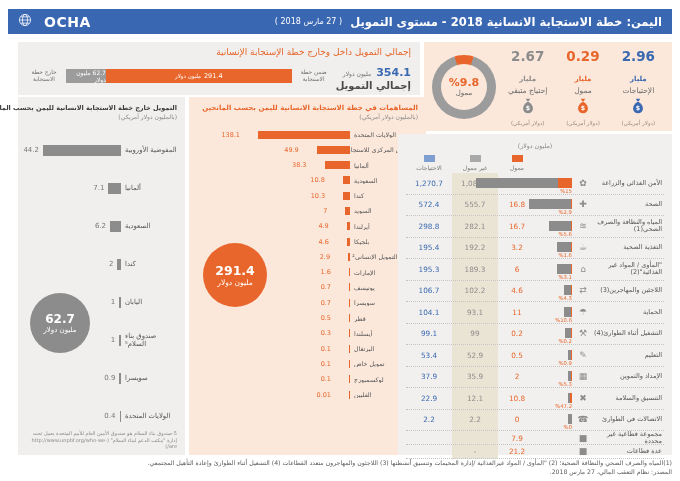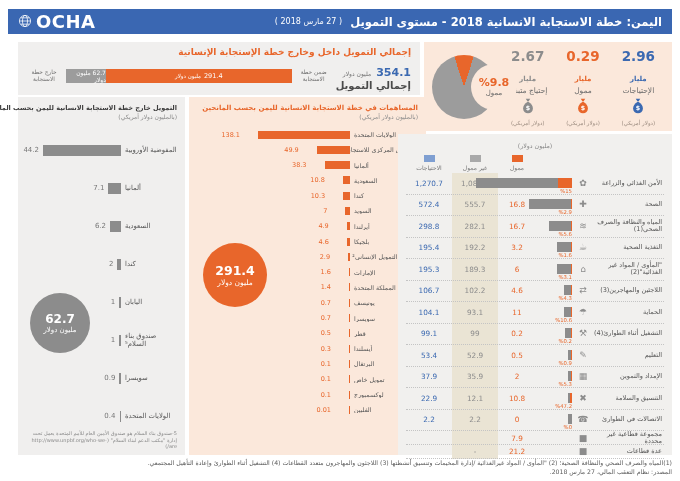--- a/index.html
+++ b/index.html
@@ -3,29 +3,29 @@
 <meta charset="utf-8">
 <style>
   html,body{margin:0;padding:0;}
   body{width:680px;height:481px;position:relative;background:#ffffff;
        font-family:"DejaVu Sans","Liberation Sans",sans-serif;color:#4a4a4a;overflow:hidden;}
   .abs{position:absolute;}
 
   
   .header{left:8px;top:9px;width:664px;height:25px;background:#3a67b2;display:flex;
           align-items:center;justify-content:space-between;padding:0 10px;box-sizing:border-box;}
-  .logo{display:flex;align-items:center;gap:4px;color:#fff;font-weight:bold;font-size:18px;letter-spacing:.5px;}
+  .logo{display:flex;align-items:center;gap:12px;color:#fff;font-weight:bold;font-size:14px;letter-spacing:.5px;}
   .h-title-wrap{display:flex;align-items:center;gap:8px;direction:rtl;color:#fff;}
   .h-title{font-size:11.5px;font-weight:bold;}
   .h-date{font-size:8px;}
 
   
   .totalbox{left:18px;top:42px;width:402px;height:53px;background:#f0efee;direction:rtl;
             padding:5px 9px;box-sizing:border-box;}
-  .tf-title{color:#e8662b;font-weight:bold;font-size:9px;text-align:right;}
+  .tf-title{color:#e8662b;font-weight:normal;font-size:9px;text-align:right;}
   .tf-row{display:flex;align-items:center;margin-top:5px;gap:5px;}
   .tf-total{text-align:right;line-height:1.1;min-width:62px;}
   .tf-val{color:#3b69b1;font-weight:bold;font-size:11px;}
   .tf-unit{font-size:6px;color:#707070;}
   .tf-lab{font-size:10px;font-weight:bold;color:#4a4a4a;}
   .tf-sidelab{font-size:5.8px;color:#707070;width:34px;line-height:1.2;text-align:center;}
   .splitbar{flex:1;display:flex;height:14px;direction:rtl;}
   .split-in{background:#e8662b;color:#ffffff;font-size:6.5px;display:flex;align-items:center;justify-content:center;gap:3px;}
   .split-out{background:#9c9c9c;color:#ffffff;font-size:6px;display:flex;align-items:center;justify-content:center;}
 
@@ -33,21 +33,21 @@
   .summary{left:424px;top:42px;width:248px;height:89px;background:#fbe8db;direction:rtl;
            display:flex;align-items:center;padding:6px 8px;box-sizing:border-box;gap:4px;}
   .stat{width:57px;text-align:center;line-height:1.2;}
   .stat-val{font-size:13.5px;font-weight:bold;}
   .stat-unit{font-size:7px;font-weight:bold;}
   .stat-lab{font-size:7.5px;color:#6b6b6b;margin-top:1px;}
   .stat-bag{margin-top:3px;}
   .stat-cur{font-size:5.5px;color:#9a8a7e;margin-top:2px;}
   .donut{width:64px;height:64px;border-radius:50%;position:relative;flex:none;margin-right:2px;}
   .donut-hole{position:absolute;left:9px;top:9px;width:46px;height:46px;border-radius:50%;
-              background:#fbe8db;display:flex;flex-direction:column;align-items:center;justify-content:center;margin-left:30px;}
+              background:#fbe8db;display:flex;flex-direction:column;align-items:center;justify-content:center;}
   .donut-pct{color:#e8662b;font-weight:bold;font-size:11px;}
   .donut-lab{color:#6b6b6b;font-size:7px;}
 
   
   .outside{left:18px;top:97px;width:167px;height:358px;background:#f0efee;direction:rtl;
            padding:7px 8px;box-sizing:border-box;}
   .p-title{font-size:6.5px;font-weight:bold;color:#3d3d3d;text-align:right;white-space:nowrap;}
   .p-title.orange{color:#e8662b;font-size:7px;}
   .p-sub{font-size:6px;color:#8a8a8a;text-align:right;margin-top:1px;}
   .o-rows{margin-top:24px;}
@@ -307,25 +307,20 @@
         <span class="h-name">صندوق التمويل الإنساني²</span>
         <div class="h-bar" style="width: 1.93px;"></div>
         <span class="h-val">2.9</span>
       </div>
       <div class="h-row">
         <span class="h-name">الإمارات</span>
         <div class="h-bar" style="width: 1.07px;"></div>
         <span class="h-val">1.6</span>
       </div>
       <div class="h-row">
-        <span class="h-name">المملكة المتحدة</span>
-        <div class="h-bar" style="width: 1px;"></div>
-        <span class="h-val">1.4</span>
-      </div>
-      <div class="h-row">
         <span class="h-name">يونيسف</span>
         <div class="h-bar" style="width: 1px;"></div>
         <span class="h-val">0.7</span>
       </div>
       <div class="h-row">
         <span class="h-name">سويسرا</span>
         <div class="h-bar" style="width: 1px;"></div>
         <span class="h-val">0.7</span>
       </div>
       <div class="h-row">

